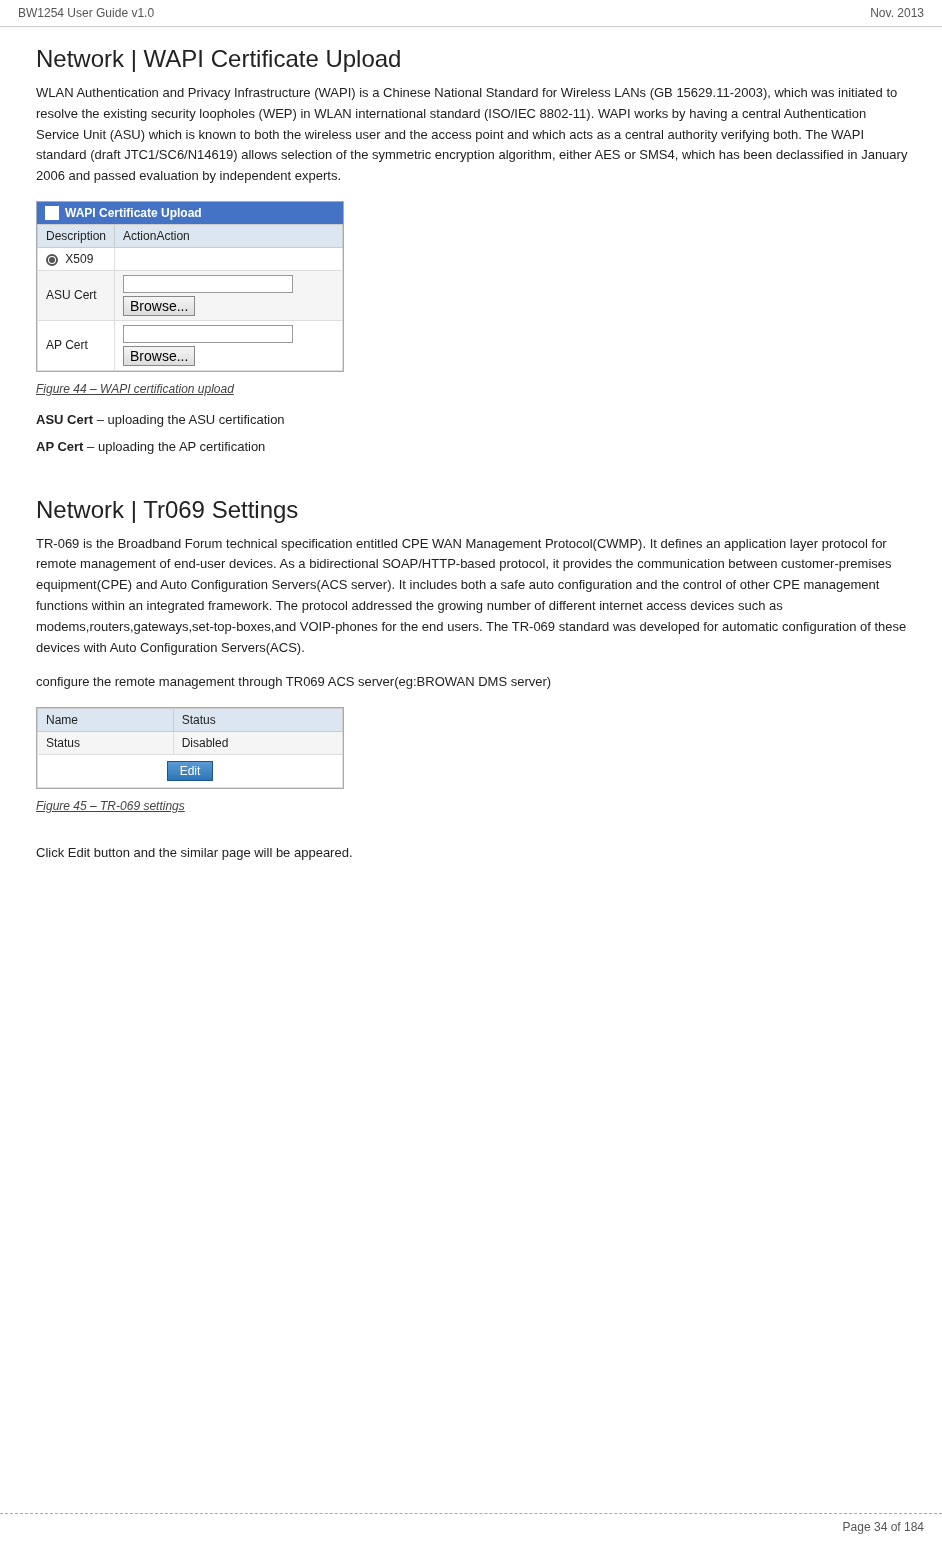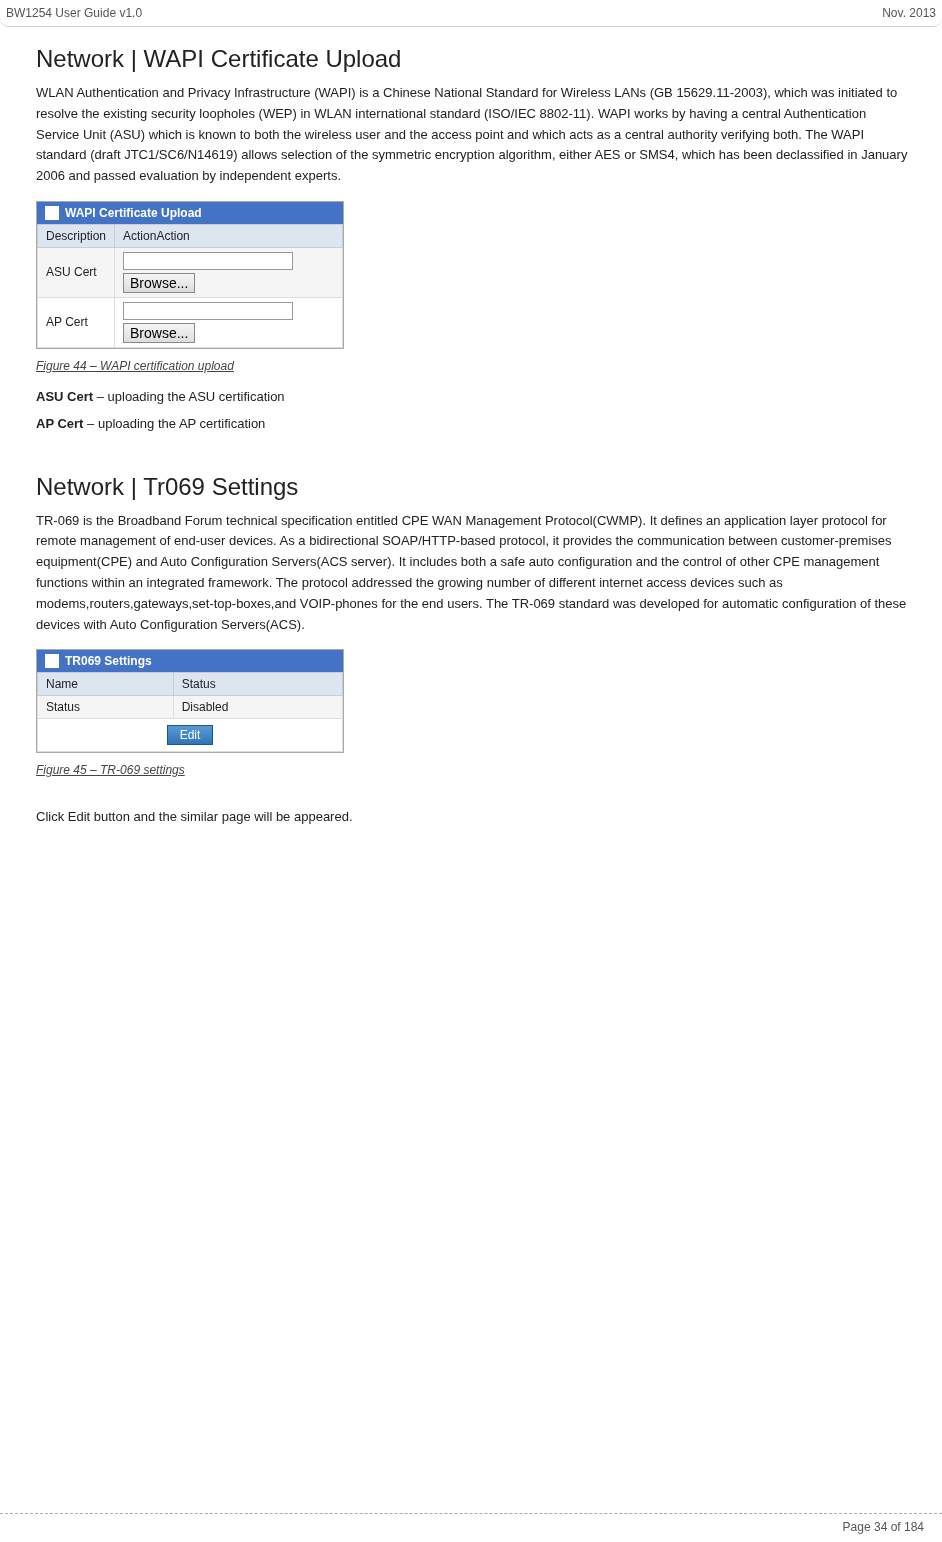--- a/index.html
+++ b/index.html
@@ -10,25 +10,24 @@
       background: #fff;
       width: 942px;
       min-height: 1542px;
       position: relative;
     }
 
     .header-bar {
       display: flex;
       justify-content: space-between;
       align-items: center;
-      padding: 6px 6px;
+      padding: 6px 18px;
       border-bottom: 1px solid #ccc;
       font-size: 12px;
       color: #555;
-      border-radius: 9px;
     }
 
     .content {
       padding: 18px 32px 60px 36px;
     }
 
     h1.section-title {
       font-size: 24px;
       font-weight: normal;
       color: #222;
@@ -220,20 +219,27 @@
       <span>WAPI Certificate Upload</span>
     </div>
     <table class="panel-table">
       <thead>
         <tr>
           <th>Description</th>
           <th>ActionAction</th>
         </tr>
       </thead>
       <tbody>
+        <tr>
+          <td>
+            <span class="radio-dot"></span>
+            <span>X509</span>
+          </td>
+          <td></td>
+        </tr>
         <tr class="row-gray">
           <td>ASU Cert</td>
           <td>
             <span class="text-input-field"></span>
             <button class="browse-btn">Browse...</button>
           </td>
         </tr>
         <tr>
           <td>AP Cert</td>
           <td>
@@ -257,26 +263,23 @@
     <span>–  uploading the AP certification</span>
   </p>
 
   <div class="spacer"></div>
   <div class="spacer"></div>
 
   <h1 class="section-title">Network | Tr069 Settings</h1>
 
   <p class="section-desc">TR-069 is the Broadband Forum technical specification entitled CPE WAN Management Protocol(CWMP). It defines an application layer protocol for remote management of end-user devices. As a bidirectional SOAP/HTTP-based protocol, it provides the communication between customer-premises equipment(CPE) and Auto Configuration Servers(ACS server). It includes both a safe auto configuration and the control of other CPE management functions within an integrated framework. The protocol addressed the growing number of different internet access devices such as modems,routers,gateways,set-top-boxes,and VOIP-phones for the end users. The TR-069 standard was developed for automatic configuration of these devices with Auto Configuration Servers(ACS).</p>
 
+  <p class="section-desc">configure the remote management through TR069 ACS server(eg:BROWAN DMS server)</p>
 
   <div class="widget-panel">
-    <div class="panel-title-bar">
-      <span class="panel-icon"></span>
-      <span>TR069 Settings</span>
-    </div>
     <table class="panel-table">
       <thead>
         <tr>
           <th>Name</th>
           <th>Status</th>
         </tr>
       </thead>
       <tbody>
         <tr class="row-gray">
           <td>Status</td>

